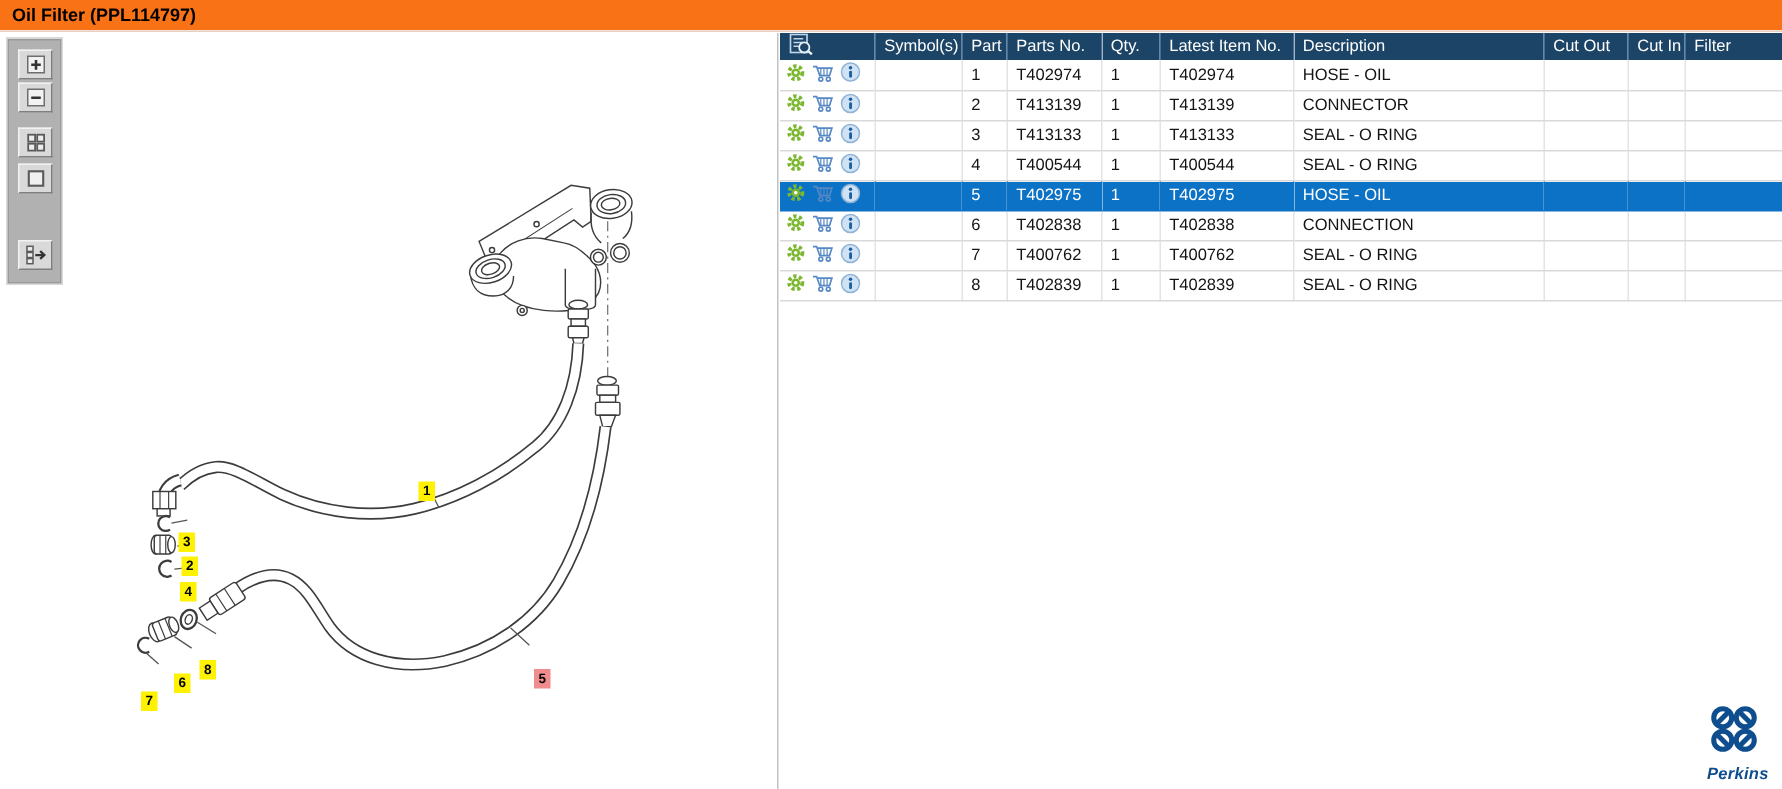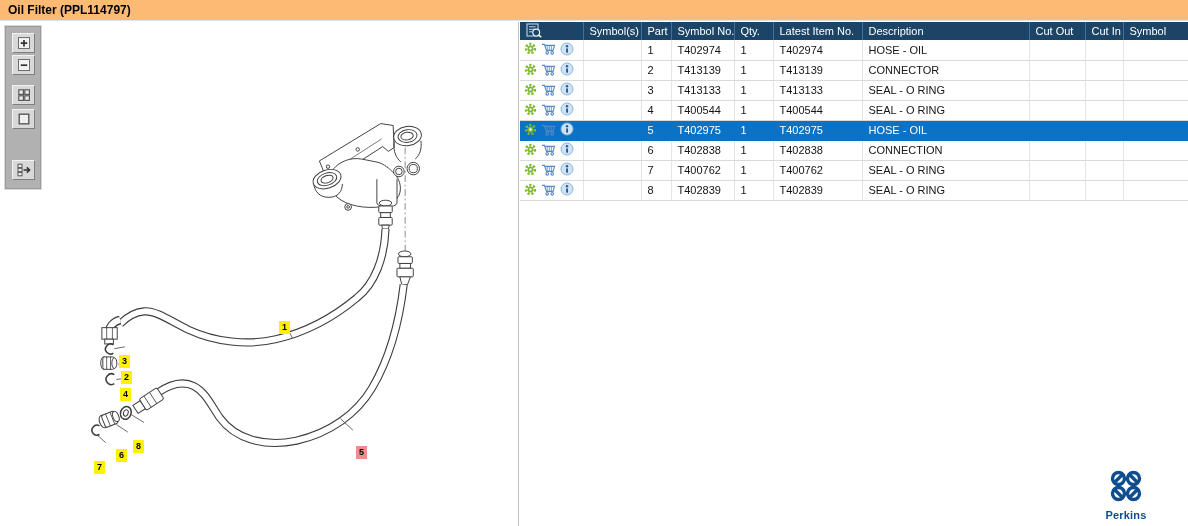--- a/index.html
+++ b/index.html
@@ -4,21 +4,21 @@
 <style>
   * { box-sizing: border-box; margin: 0; padding: 0; }
   html, body { width: 1188px; height: 526px; }
   body {
     position: relative; overflow: hidden; background: #fff;
     font-family: "Liberation Sans", sans-serif; color: #111;
   }
   
   .title-bar {
     position: absolute; left: 0; top: 0; width: 1188px; height: 21px;
-    background: #fdba74; border-bottom: 1px solid #E4E4E4;
+    background: #f97316; border-bottom: 1px solid #E4E4E4;
   }
   .title-bar .title {
     position: absolute; left: 8px; top: 3px;
     font-size: 12px; font-weight: bold; color: #000;
   }
   
   .left-pane {
     position: absolute; left: 0; top: 22px; width: 519px; height: 504px;
     background: #fff; border-right: 1px solid #C2C2C2;
   }
@@ -60,22 +60,22 @@
     background: #fff;
   }
   table.parts td.icons-cell {
     padding: 0 0 0 4px;
   }
   .icon-strip { display: flex; align-items: center; gap: 4px; height: 100%; }
   tr.selected td { background: #0B72C6; color: #fff; border-color: #0B72C6; }
   .row-icon { cursor: pointer; display: inline-block; }
   
   .perkins {
-    position: absolute; left: 1102px; top: 468px; width: 48px;
-    text-align: center;
+    position: absolute; left: 1138px; top: 468px; width: 48px;
+    font-style: italic;
   }
   .perkins .wordmark {
     display: block; margin-top: 1px;
     font-size: 11px; font-weight: bold; color: #0E4D8E;
     letter-spacing: 0.2px;
   }
 </style>
 </head>
 <body>
 
@@ -270,27 +270,27 @@
         <th>
           <svg width="17" height="15" viewBox="0 0 17 15">
             <rect x="1" y="1" width="11" height="12" fill="none" stroke="#BFD4E8" stroke-width="1.1"></rect>
             <path d="M3,3.8 L9.5,3.8 M3,6.3 L9.5,6.3 M3,8.8 L6.5,8.8" stroke="#BFD4E8" stroke-width="1"></path>
             <circle cx="10.2" cy="9.6" r="3.4" fill="#1B4467" stroke="#EAF2FA" stroke-width="1.2"></circle>
             <path d="M12.7,12.1 L15.3,14.2" stroke="#EAF2FA" stroke-width="1.6"></path>
           </svg>
         </th>
         <th>Symbol(s)</th>
         <th>Part</th>
-        <th>Symbol No.</th>
+        <th>Parts No.</th>
         <th>Qty.</th>
         <th>Latest Item No.</th>
         <th>Description</th>
         <th>Cut Out</th>
         <th>Cut In</th>
-        <th>Symbol</th>
+        <th>Filter</th>
       </tr>
     </thead>
     <tbody>
         <tr>
     <td class="icons-cell">
       <span class="icon-strip">
         <span class="row-icon">
           <svg width="13" height="13" viewBox="0 0 13 13">
             <circle cx="6.5" cy="6.5" r="4.4" fill="none" stroke="#7CB82F" stroke-width="2.6" stroke-dasharray="2.1 1.7"></circle>
             <circle cx="6.5" cy="6.5" r="2.9" fill="#7CB82F"></circle>

